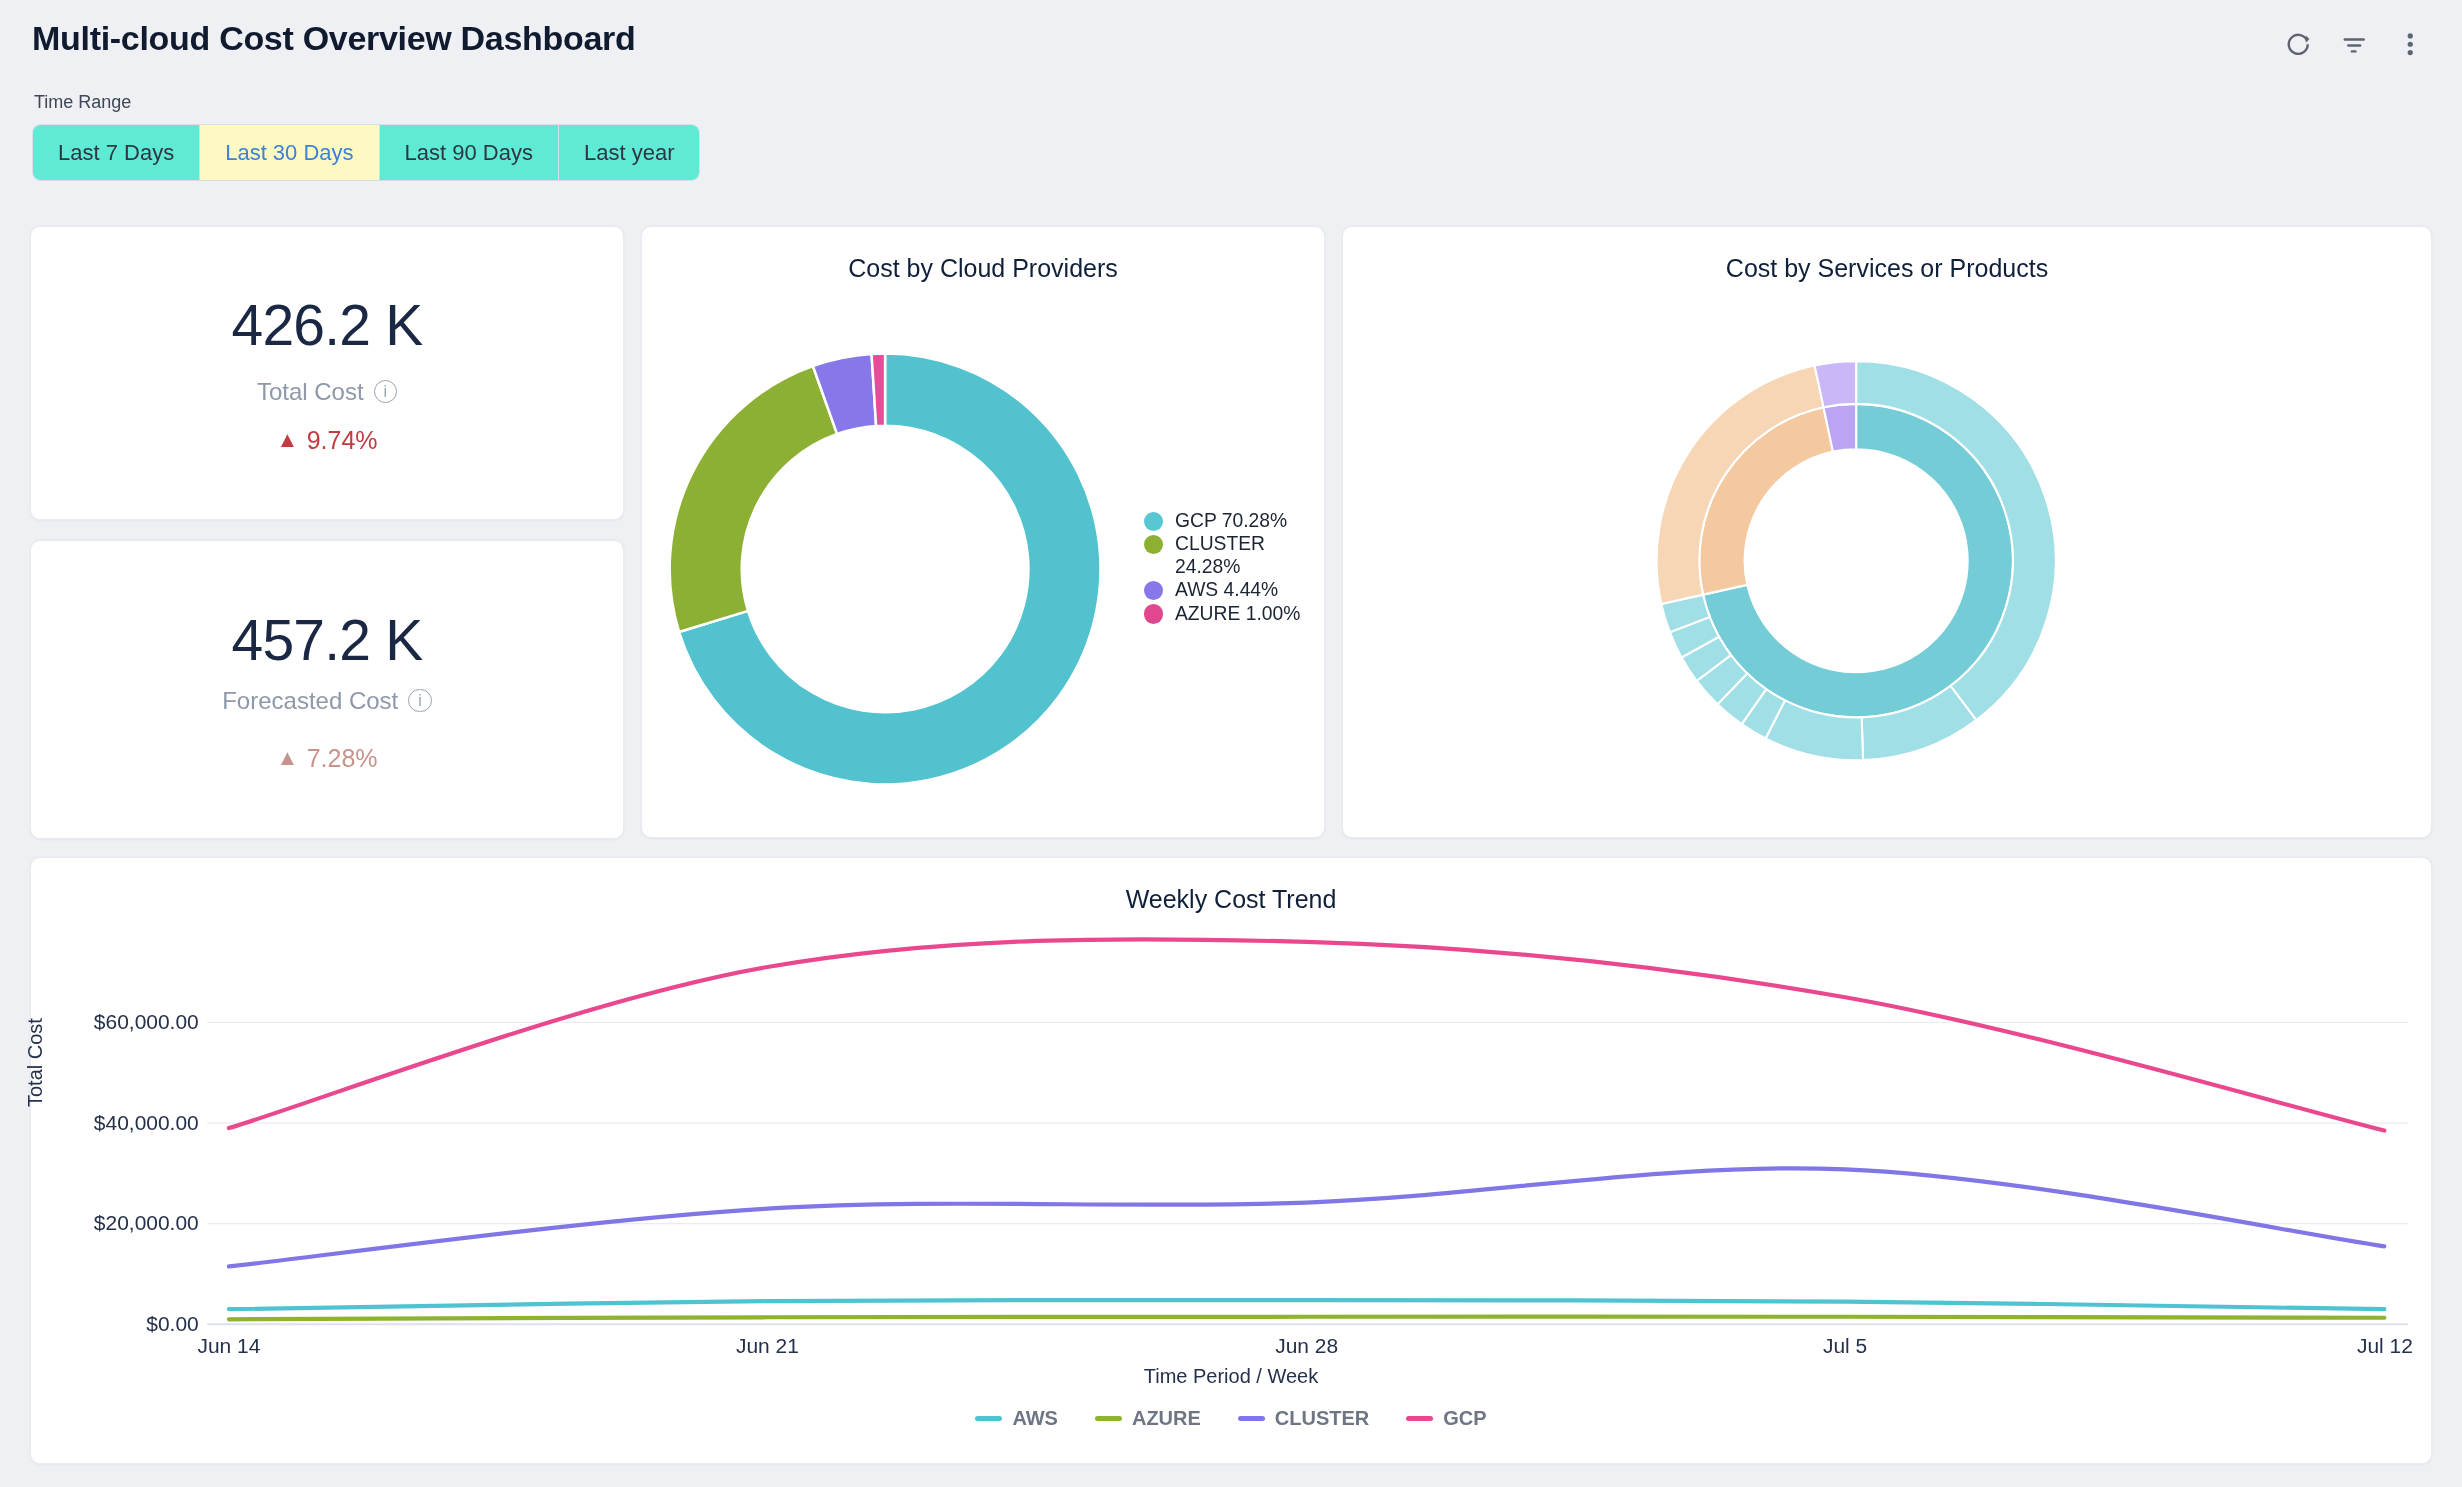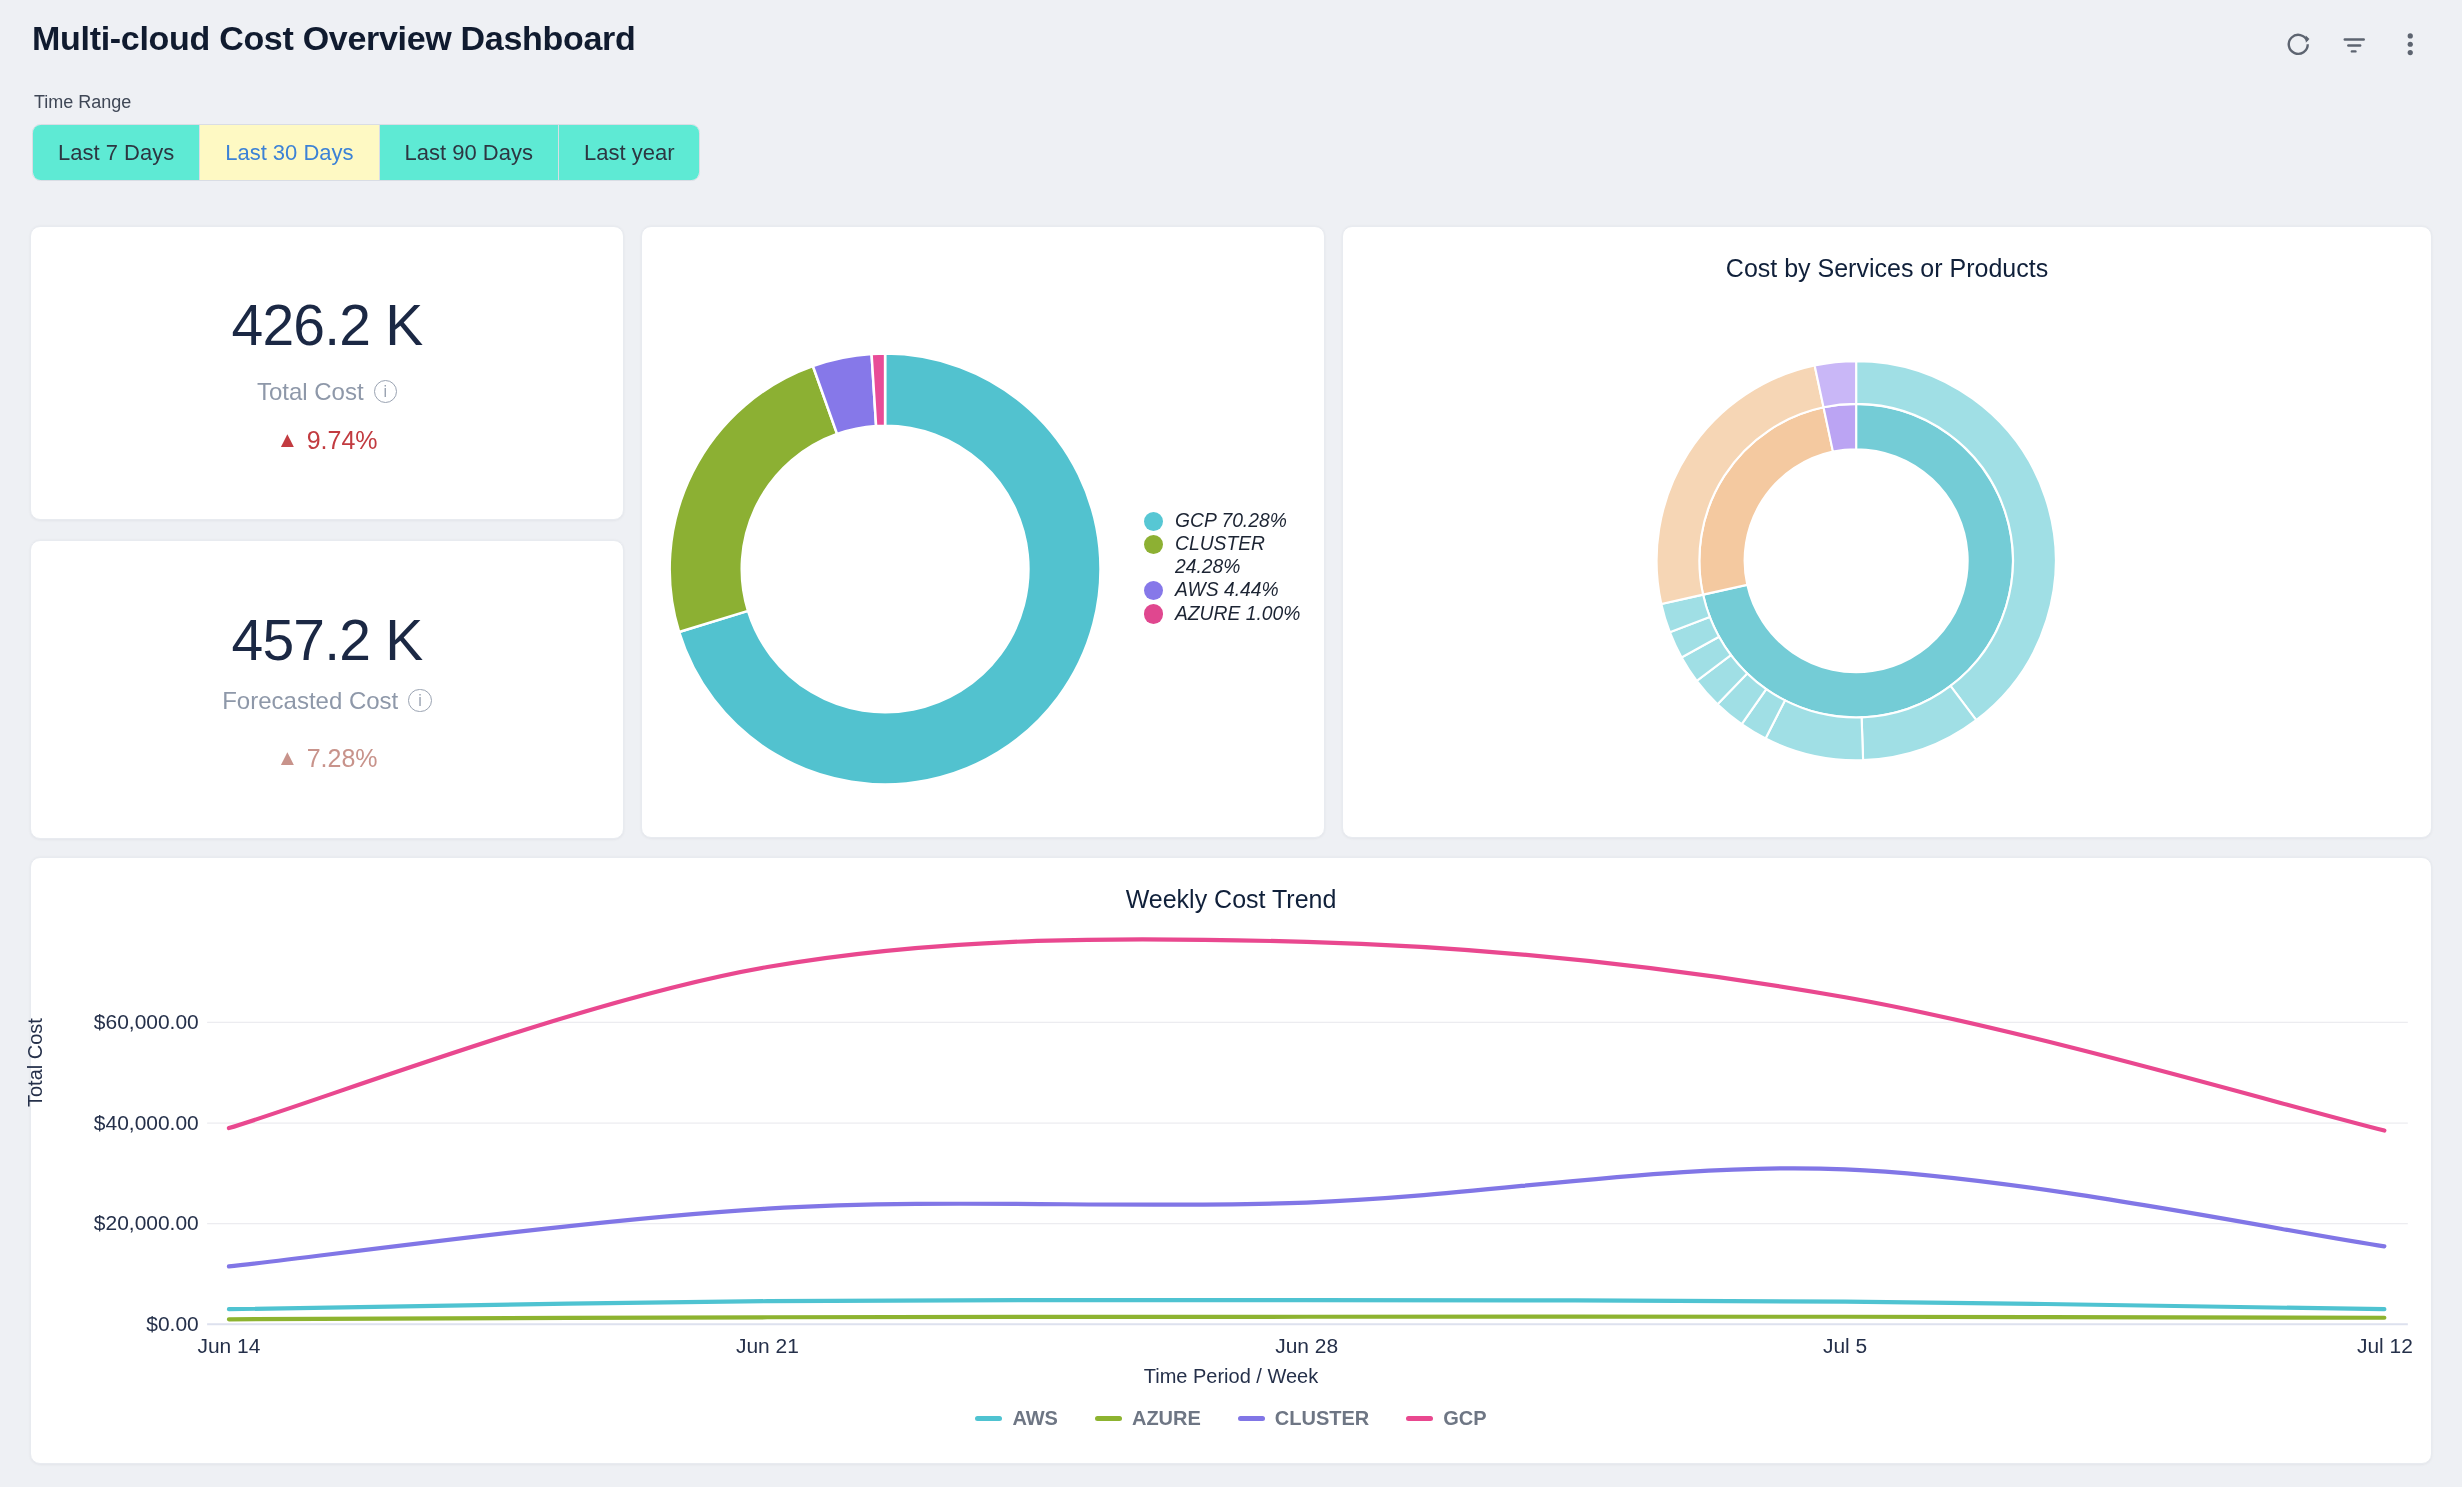--- a/index.html
+++ b/index.html
@@ -33,21 +33,21 @@
   .stat-label { font-size:24px; color:#8e98a9; display:flex; align-items:center; gap:10px; }
   .info-icon { width:23.5px; height:23.5px; border:1.7px solid #9aa3b2; border-radius:50%; color:#9aa3b2; font-size:16px; display:inline-flex; align-items:center; justify-content:center; font-style:normal; }
   .stat-delta { font-size:25px; display:flex; align-items:center; gap:8.4px; }
   .delta-red  { color:#c23b40; }
   .delta-rose { color:#c8938b; }
   .delta-tri { font-size:22px; }
 
   .chart-title { text-align:center; margin-top:27px; font-size:25px; font-weight:500; color:#10203a; }
 
   
-  .pie-legend { position:absolute; left:502px; top:283px; width:168px; display:flex; flex-direction:column;font-style:italic; }
+  .pie-legend { position:absolute; left:502px; top:283px; width:168px; display:flex; flex-direction:column; }
   .pie-legend .item { display:flex; gap:11.7px; font-size:19.3px; color:#1c2433; line-height:22.6px; cursor:pointer; margin-bottom:0.8px; }
   .pie-legend .dot { width:19.3px; height:19.3px; border-radius:50%; flex:0 0 auto; margin-top:1.7px; }
 
   
   .y-axis-title { left:23.5px; top:1107px; transform:rotate(-90deg); transform-origin:left top; font-size:20px; color:#25304a; position:absolute; }
   .x-axis-title { left:30px; top:1365px; width:2402px; text-align:center; font-size:20px; color:#25304a; position:absolute; }
   .line-legend { left:30px; top:1407px; width:2402px; display:flex; justify-content:center; gap:37px; position:absolute; }
   .line-legend .item { display:flex; align-items:center; gap:10px; font-size:20px; color:#6e7684; cursor:pointer;font-weight:bold; }
   .line-legend .dash { width:27px; height:5.9px; border-radius:3.4px; }
 
@@ -113,20 +113,21 @@
     <span>Forecasted Cost</span>
     <span class="info-icon">i</span>
   </div>
   <div class="stat-delta delta-rose" style="margin-top:15px;">
     <span class="delta-tri">▲</span>
     <span>7.28%</span>
   </div>
 </div>
 
 <div class="card card-providers">
+  <div class="chart-title">Cost by Cloud Providers</div>
   <svg id="donut1" width="684" height="537" viewBox="0 0 816 640" style="position:absolute;left:0;top:50px;">
       <path d="M290,91 A257,257 0 1 1 44.21918865593162,423.10521137079274 L126.46490762709846,397.97272818834847 A171,171 0 1 0 290,177 Z" fill="#52c2cf" stroke="#ffffff" stroke-width="3" stroke-linejoin="round"></path>
       <path d="M44.21918865593162,423.10521137079274 A257,257 0 0 1 203.85655945642074,105.86716940630538 L232.6827691324823,186.89216330147167 A171,171 0 0 0 126.46490762709846,397.97272818834847 Z" fill="#8cb033" stroke="#ffffff" stroke-width="3" stroke-linejoin="round"></path>
       <path d="M203.85655945642074,105.86716940630538 A257,257 0 0 1 273.8628364809665,91.50713079393421 L279.2628211604874,177.33742943876555 A171,171 0 0 0 232.6827691324823,186.89216330147167 Z" fill="#8678e9" stroke="#ffffff" stroke-width="3" stroke-linejoin="round"></path>
       <path d="M273.8628364809665,91.50713079393421 A257,257 0 0 1 289.99999999999994,91 L289.99999999999994,177 A171,171 0 0 0 279.2628211604874,177.33742943876555 Z" fill="#e84c98" stroke="#ffffff" stroke-width="3" stroke-linejoin="round"></path>
     </svg>
   <div class="pie-legend" id="donut1-legend">
       <div class="item">
         <span class="dot" style="background: rgb(87, 199, 212);"></span>
         <span>GCP 70.28%</span>

